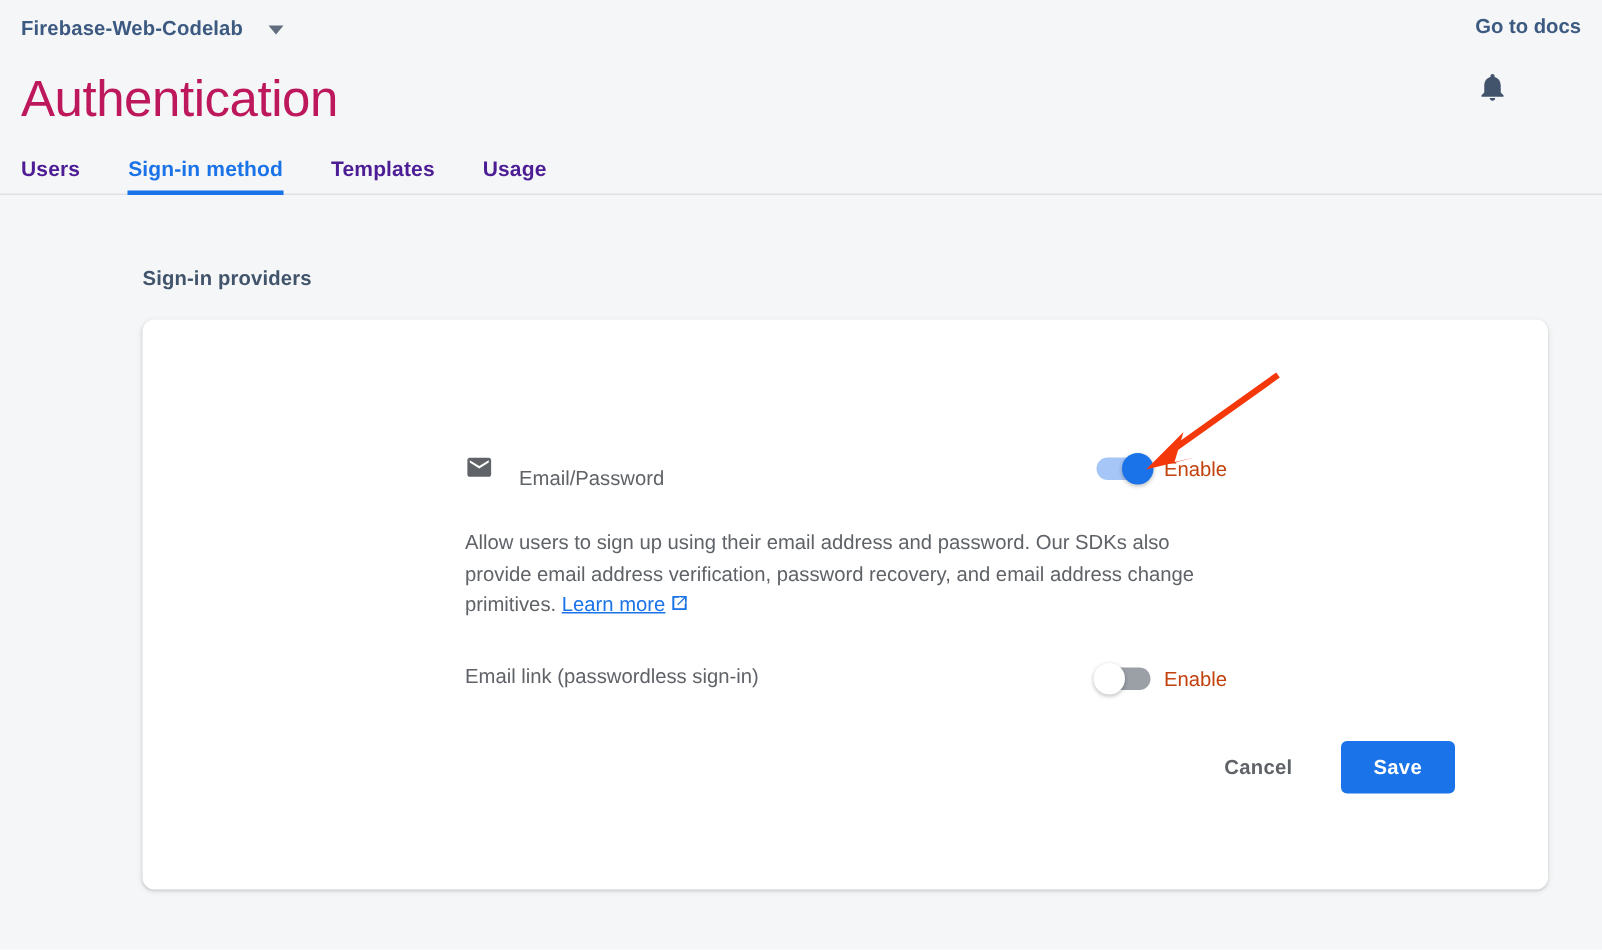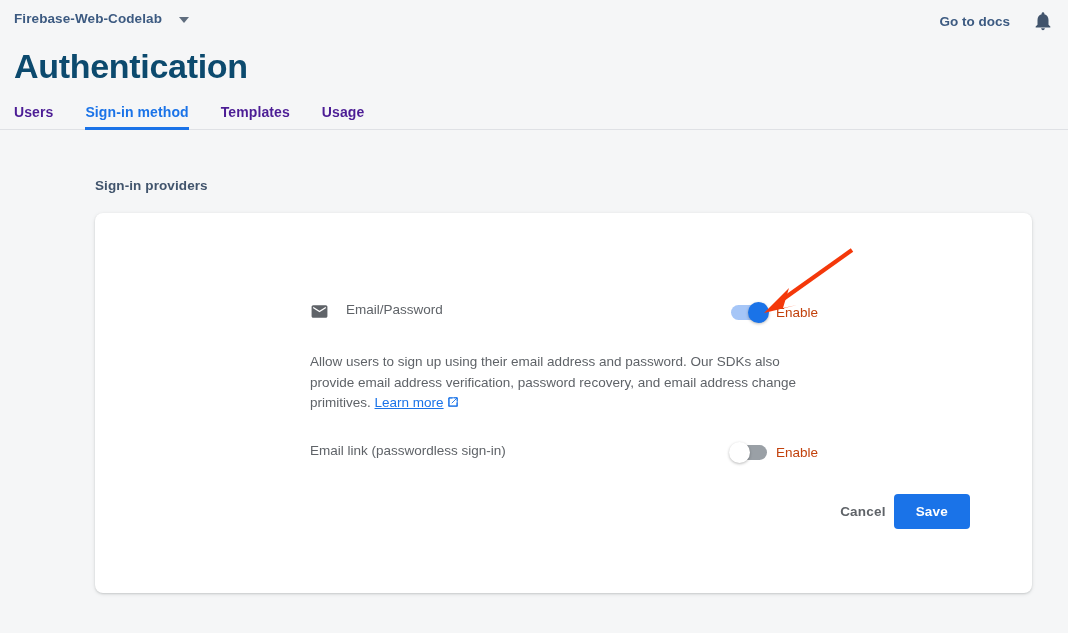--- a/index.html
+++ b/index.html
@@ -45,22 +45,22 @@
     border-left: 5px solid transparent;
     border-right: 5px solid transparent;
     border-top: 6px solid #5f6d7e;
     margin-top: 2px;
   }
   .topbar-right {
     position: absolute;
     right: 14px;
     top: 10px;
     display: flex;
-    align-items: center;
     gap: 22px;
+    flex-direction: column;
   }
   .docs-link {
     font-size: 13.5px;
     color: #3c5a81;
     font-weight: 600;
     text-decoration: none;
     cursor: pointer;
   }
   .bell {
     width: 22px;
@@ -69,22 +69,22 @@
     cursor: pointer;
   }
 
   
   .page-title {
     position: absolute;
     left: 14px;
     top: 44px;
     font-size: 34px;
     line-height: 44px;
-    font-weight: 700;
-    color: #0c4a6e;
+    font-weight: 400;
+    color: #be185d;
     letter-spacing: -0.3px;
   }
 
   
   .tabs {
     position: absolute;
     left: 0;
     top: 98px;
     width: 1068px;
     height: 32px;
@@ -139,21 +139,21 @@
     box-shadow: 0 1px 2px rgba(60,64,67,.18), 0 1px 4px rgba(60,64,67,.10);
     box-sizing: border-box;
   }
 
   .provider-row {
     position: absolute;
     left: 215px;
     top: 89px;
     width: 505px;
     display: flex;
-    align-items: flex-start;
+    align-items: flex-end;
   }
   .mail-icon {
     width: 19px;
     height: 19px;
     flex: none;
   }
   .provider-name {
     font-size: 13.5px;
     color: #5f6368;
     margin-left: 17px;
@@ -223,20 +223,21 @@
     color: #5f6368;
   }
 
   
   .actions {
     position: absolute;
     right: 62px;
     top: 281px;
     display: flex;
     align-items: center;
+    gap: 24px;
   }
   .btn-cancel {
     background: none;
     border: none;
     font-family: inherit;
     font-size: 13.5px;
     font-weight: 600;
     color: #5f6368;
     padding: 9px 8px;
     cursor: pointer;

